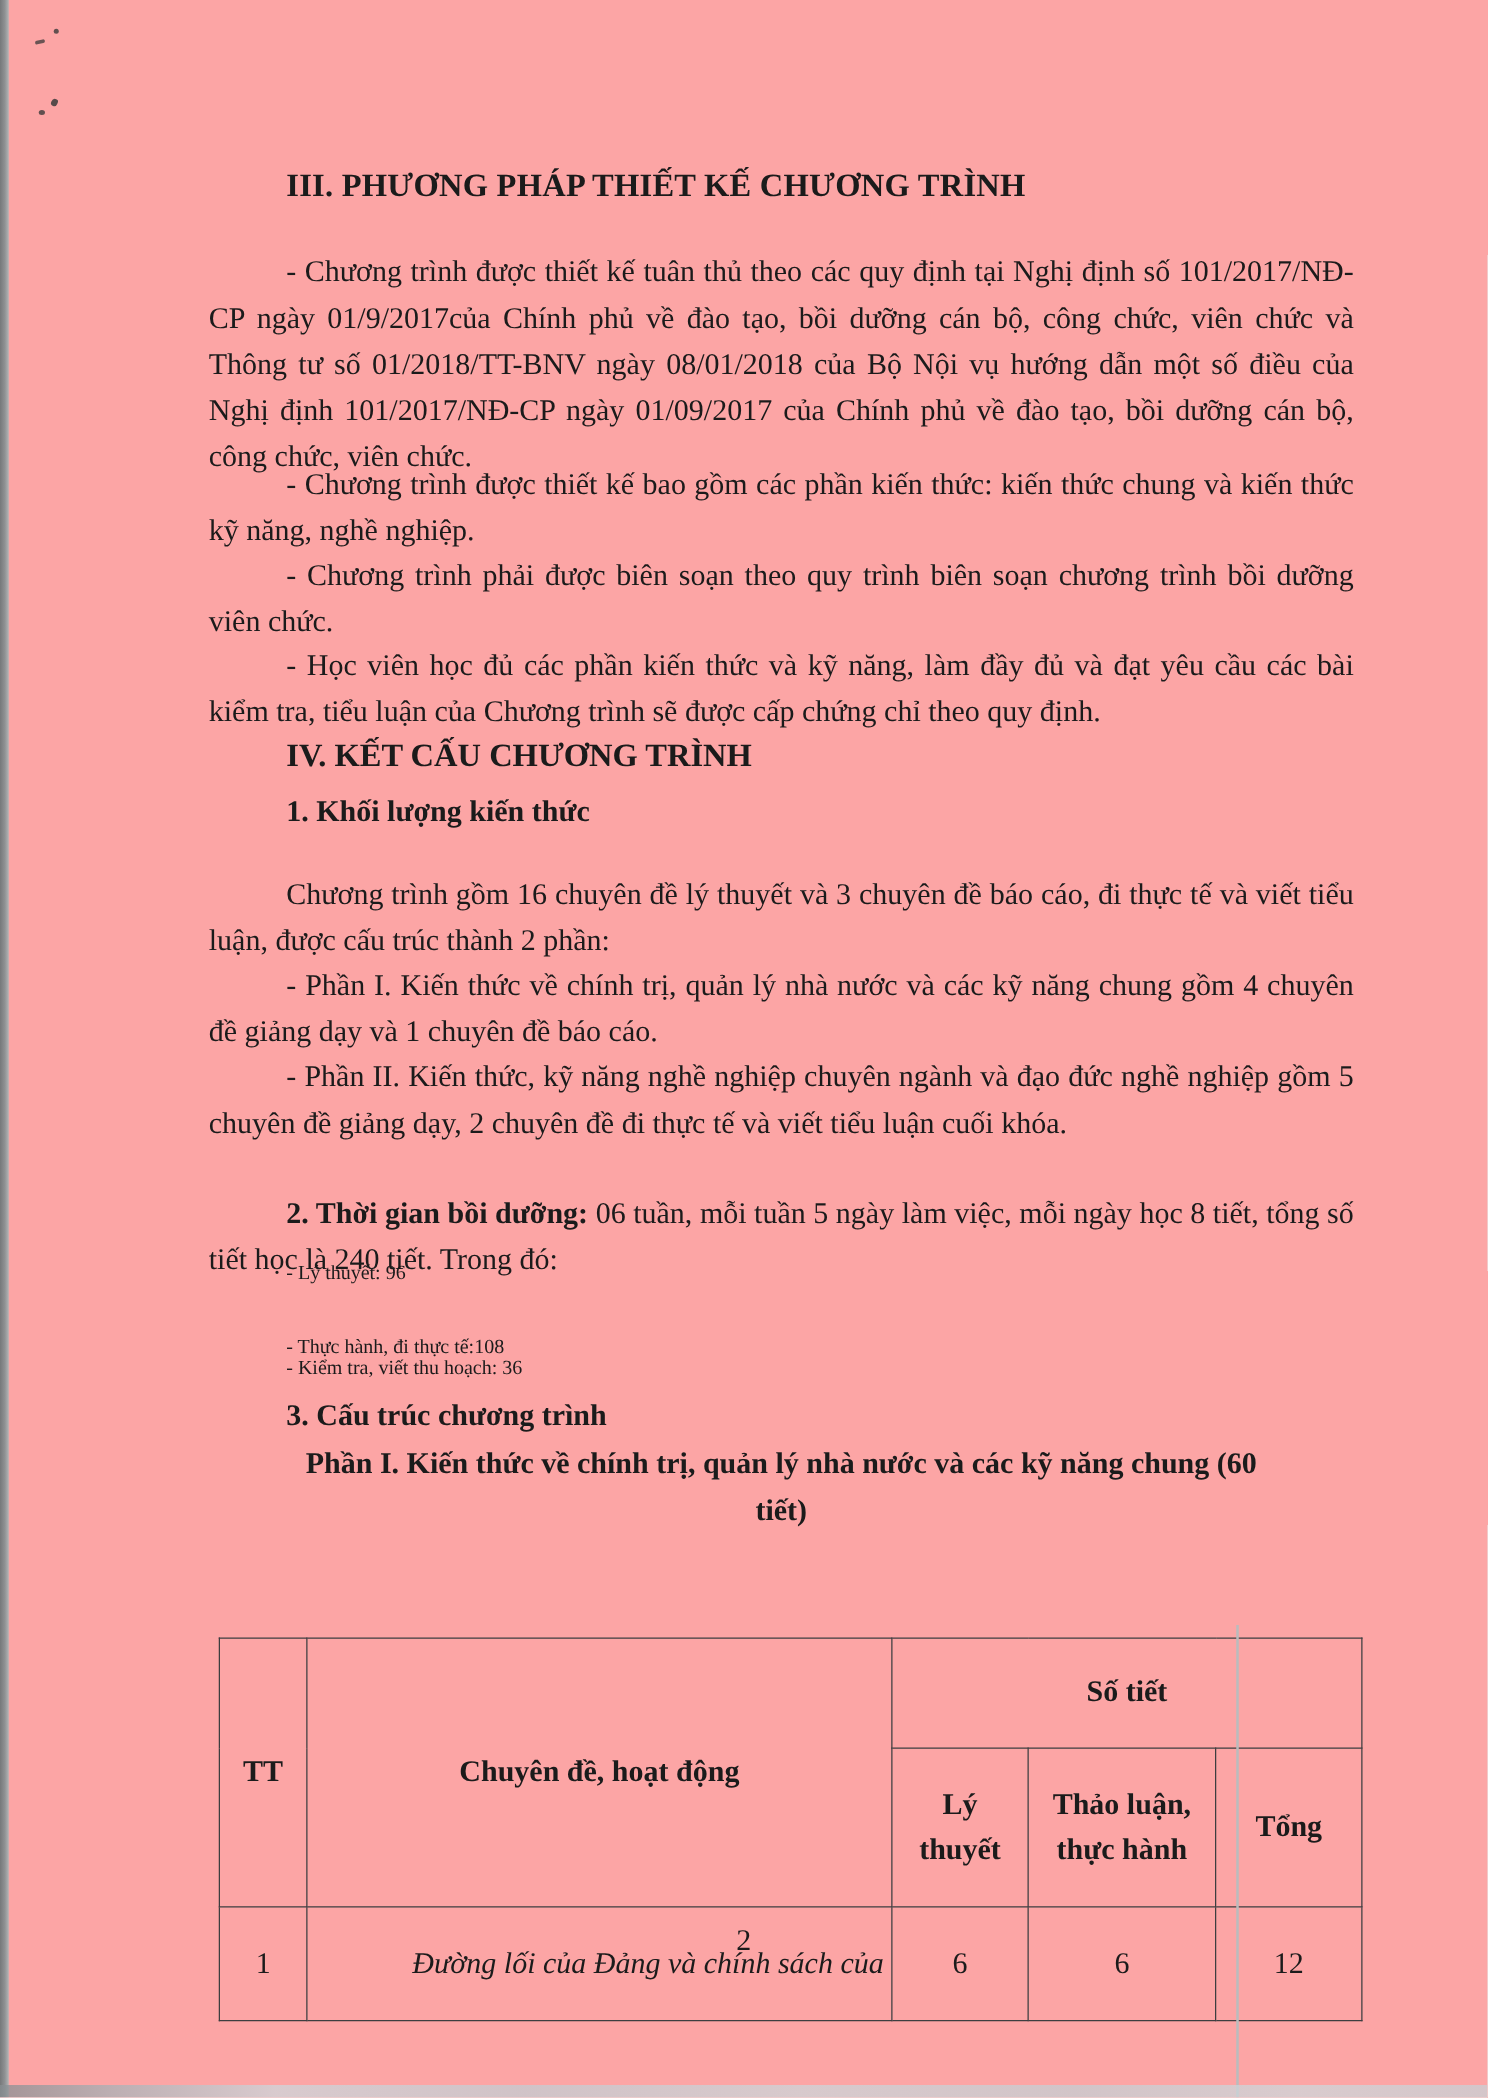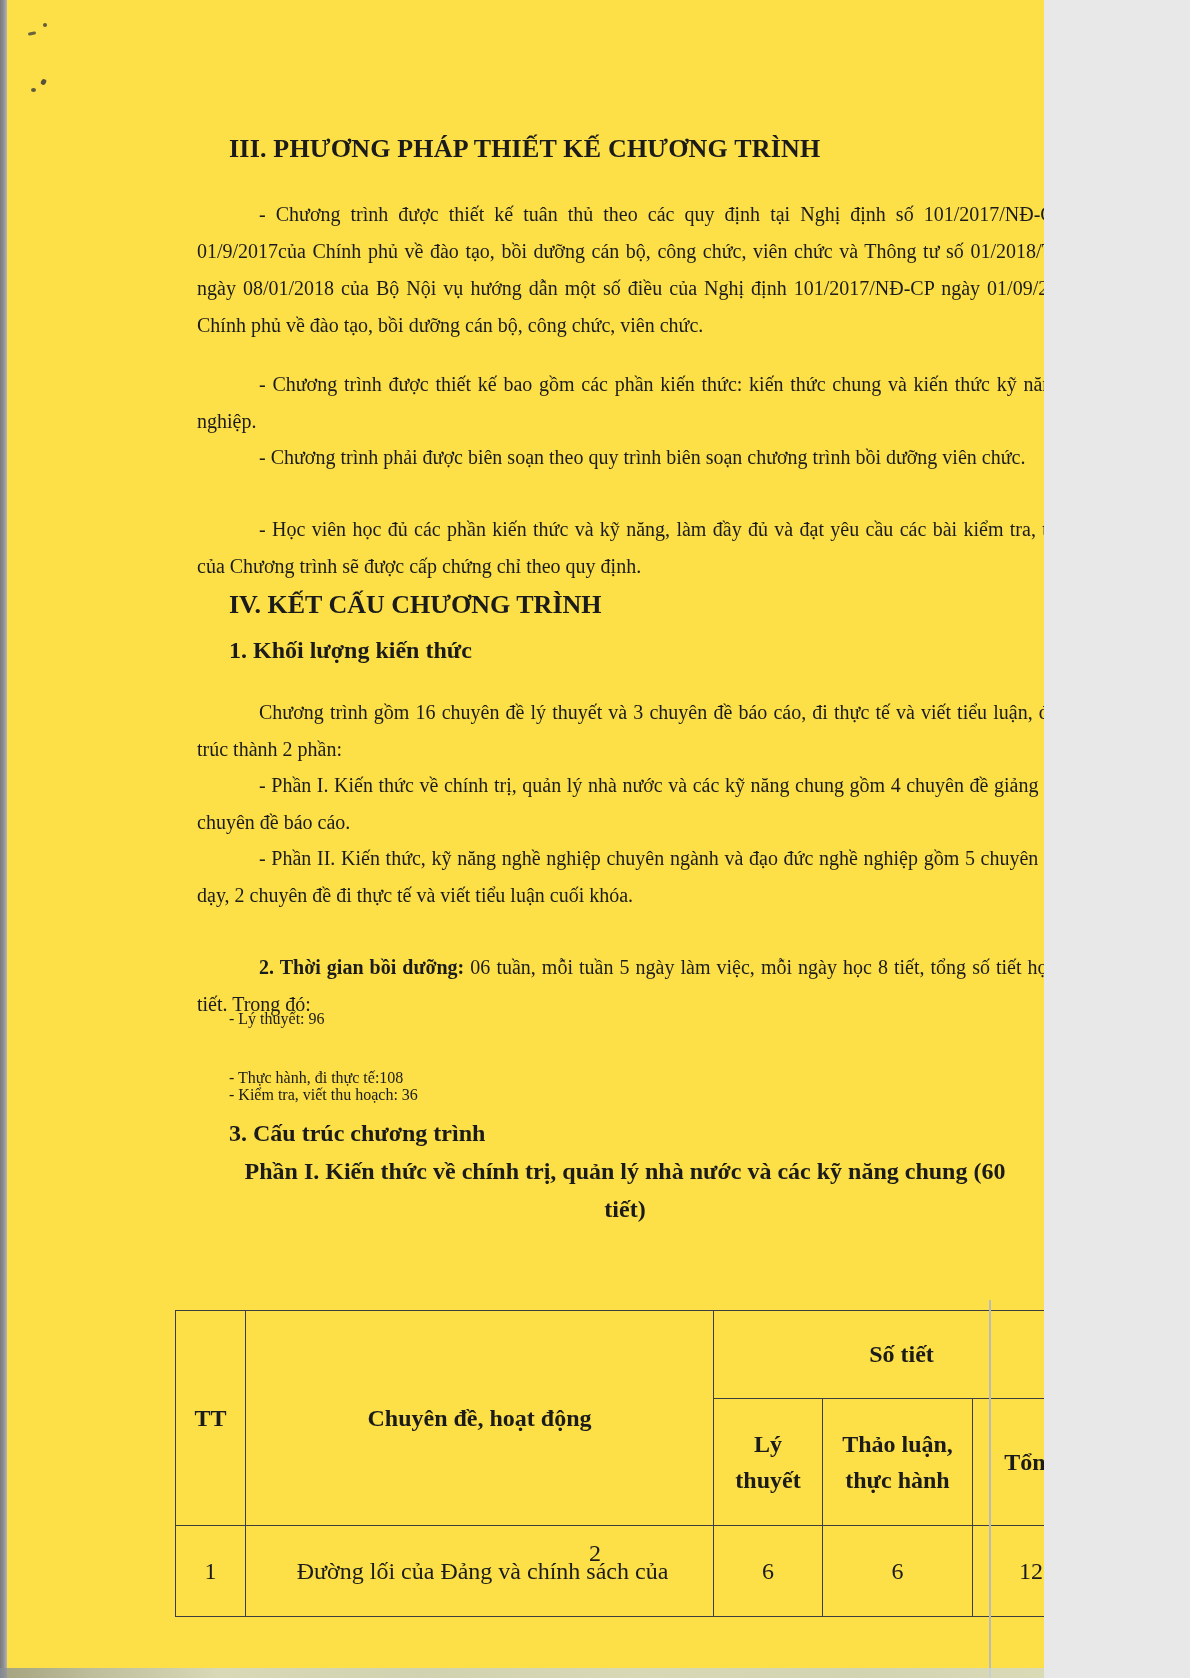--- a/index.html
+++ b/index.html
@@ -1,19 +1,19 @@
 <!DOCTYPE html>
 <html lang="vi"><head>
 <meta charset="utf-8">
 <style>
   html,body{margin:0;padding:0;background:#e8e8e8;}
   .page{
     position:relative;
-    width:1044px;height:1678px;
-    background:#fde047;
+    width:1190px;height:1678px;
+    background:#fca5a5;
     overflow:hidden;
     font-family:"Liberation Serif","DejaVu Serif",serif;
     color:#1b1b1b;
     -webkit-font-smoothing:antialiased;
   }
   
   .scan-edge-left{
     position:absolute;left:0;top:0;width:7px;height:100%;
     background:linear-gradient(to right,#76787a 0%,#8f9193 55%,#b3b5b6 100%);
   }
@@ -36,22 +36,22 @@
   .speck.s4{left:41px;top:79px;width:5px;height:6px;border-radius:60% 40% 50% 50%;transform:rotate(25deg);opacity:.85;}
 
   .content{position:absolute;left:167px;top:0;width:916px;height:100%;}
   .content > *{position:absolute;left:0;width:916px;}
 
   .doc-title{
     font-size:26px;font-weight:bold;letter-spacing:.2px;
     text-indent:62px;top:132px;line-height:34px;
   }
   .para{
-    font-size:20px;line-height:37px;
-    text-align:justify;text-indent:62px;margin-left:30px;
+    font-size:24px;line-height:37px;
+    text-align:justify;text-indent:62px;
   }
   .p1{top:176px;}
   .p2{top:346px;}
   .p3{top:419px;}
   .p4{top:491px;}
   .h-iv{font-size:26px;font-weight:bold;text-indent:62px;top:588px;line-height:34px;}
   .sub-head{font-size:24px;font-weight:bold;text-indent:62px;line-height:36px;font-family:Liberation Serif, serif;}
   .sub1{top:632px;}
   .p5{top:674px;}
   .p6{top:747px;}
@@ -82,21 +82,21 @@
   }
   .tbl th{font-weight:bold;text-align:center;}
   .c-tt{width:70px;}
   .c-topic{width:468px;}
   .c-theory{width:109px;}
   .c-disc{width:150px;}
   .c-total{width:117px;}
   .row-group th{height:55px;}
   .row-sub th{height:94px;line-height:36px;}
   .row-data td{height:58px;text-align:center;}
-  .row-data .cell-topic{text-align:center;padding-left:12px;}
+  .row-data .cell-topic{text-align:right;padding-left:12px;font-style:italic;}
 
   .page-number{
     position:absolute;left:0;top:1540px;width:1190px;
     text-align:center;font-size:24px;
   }
 </style>
 </head>
 <body>
 
 <div class="page">

